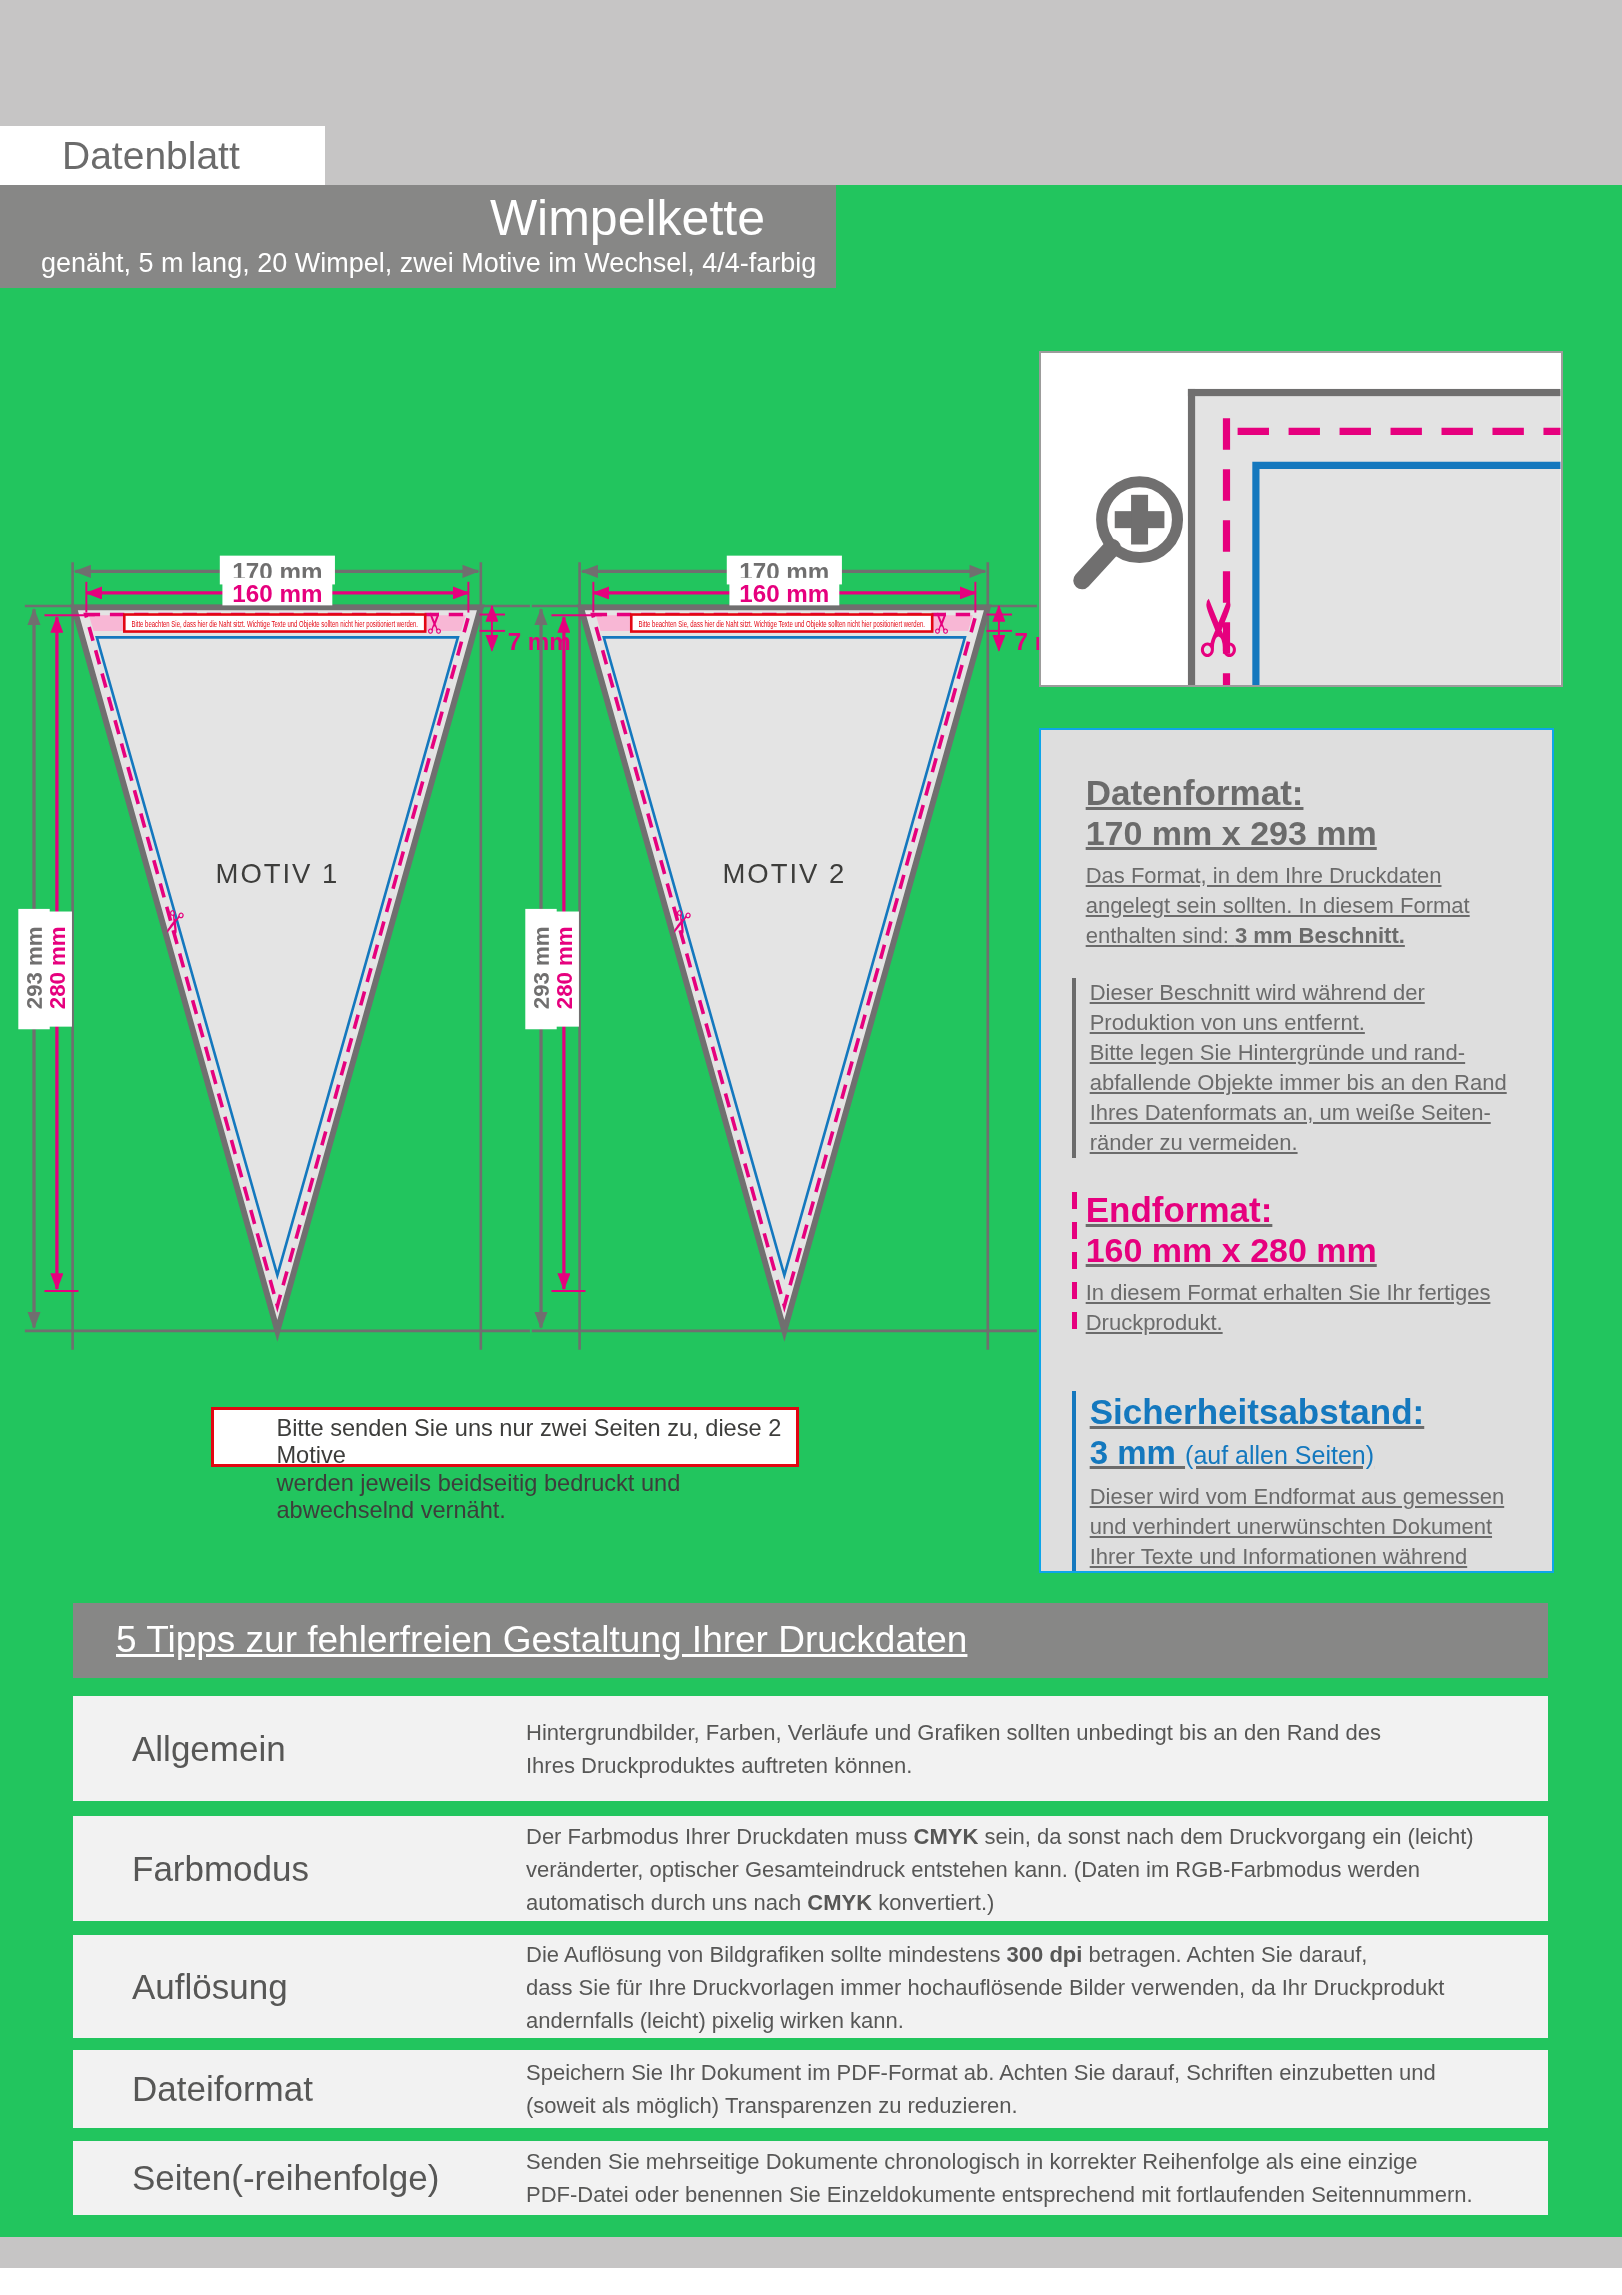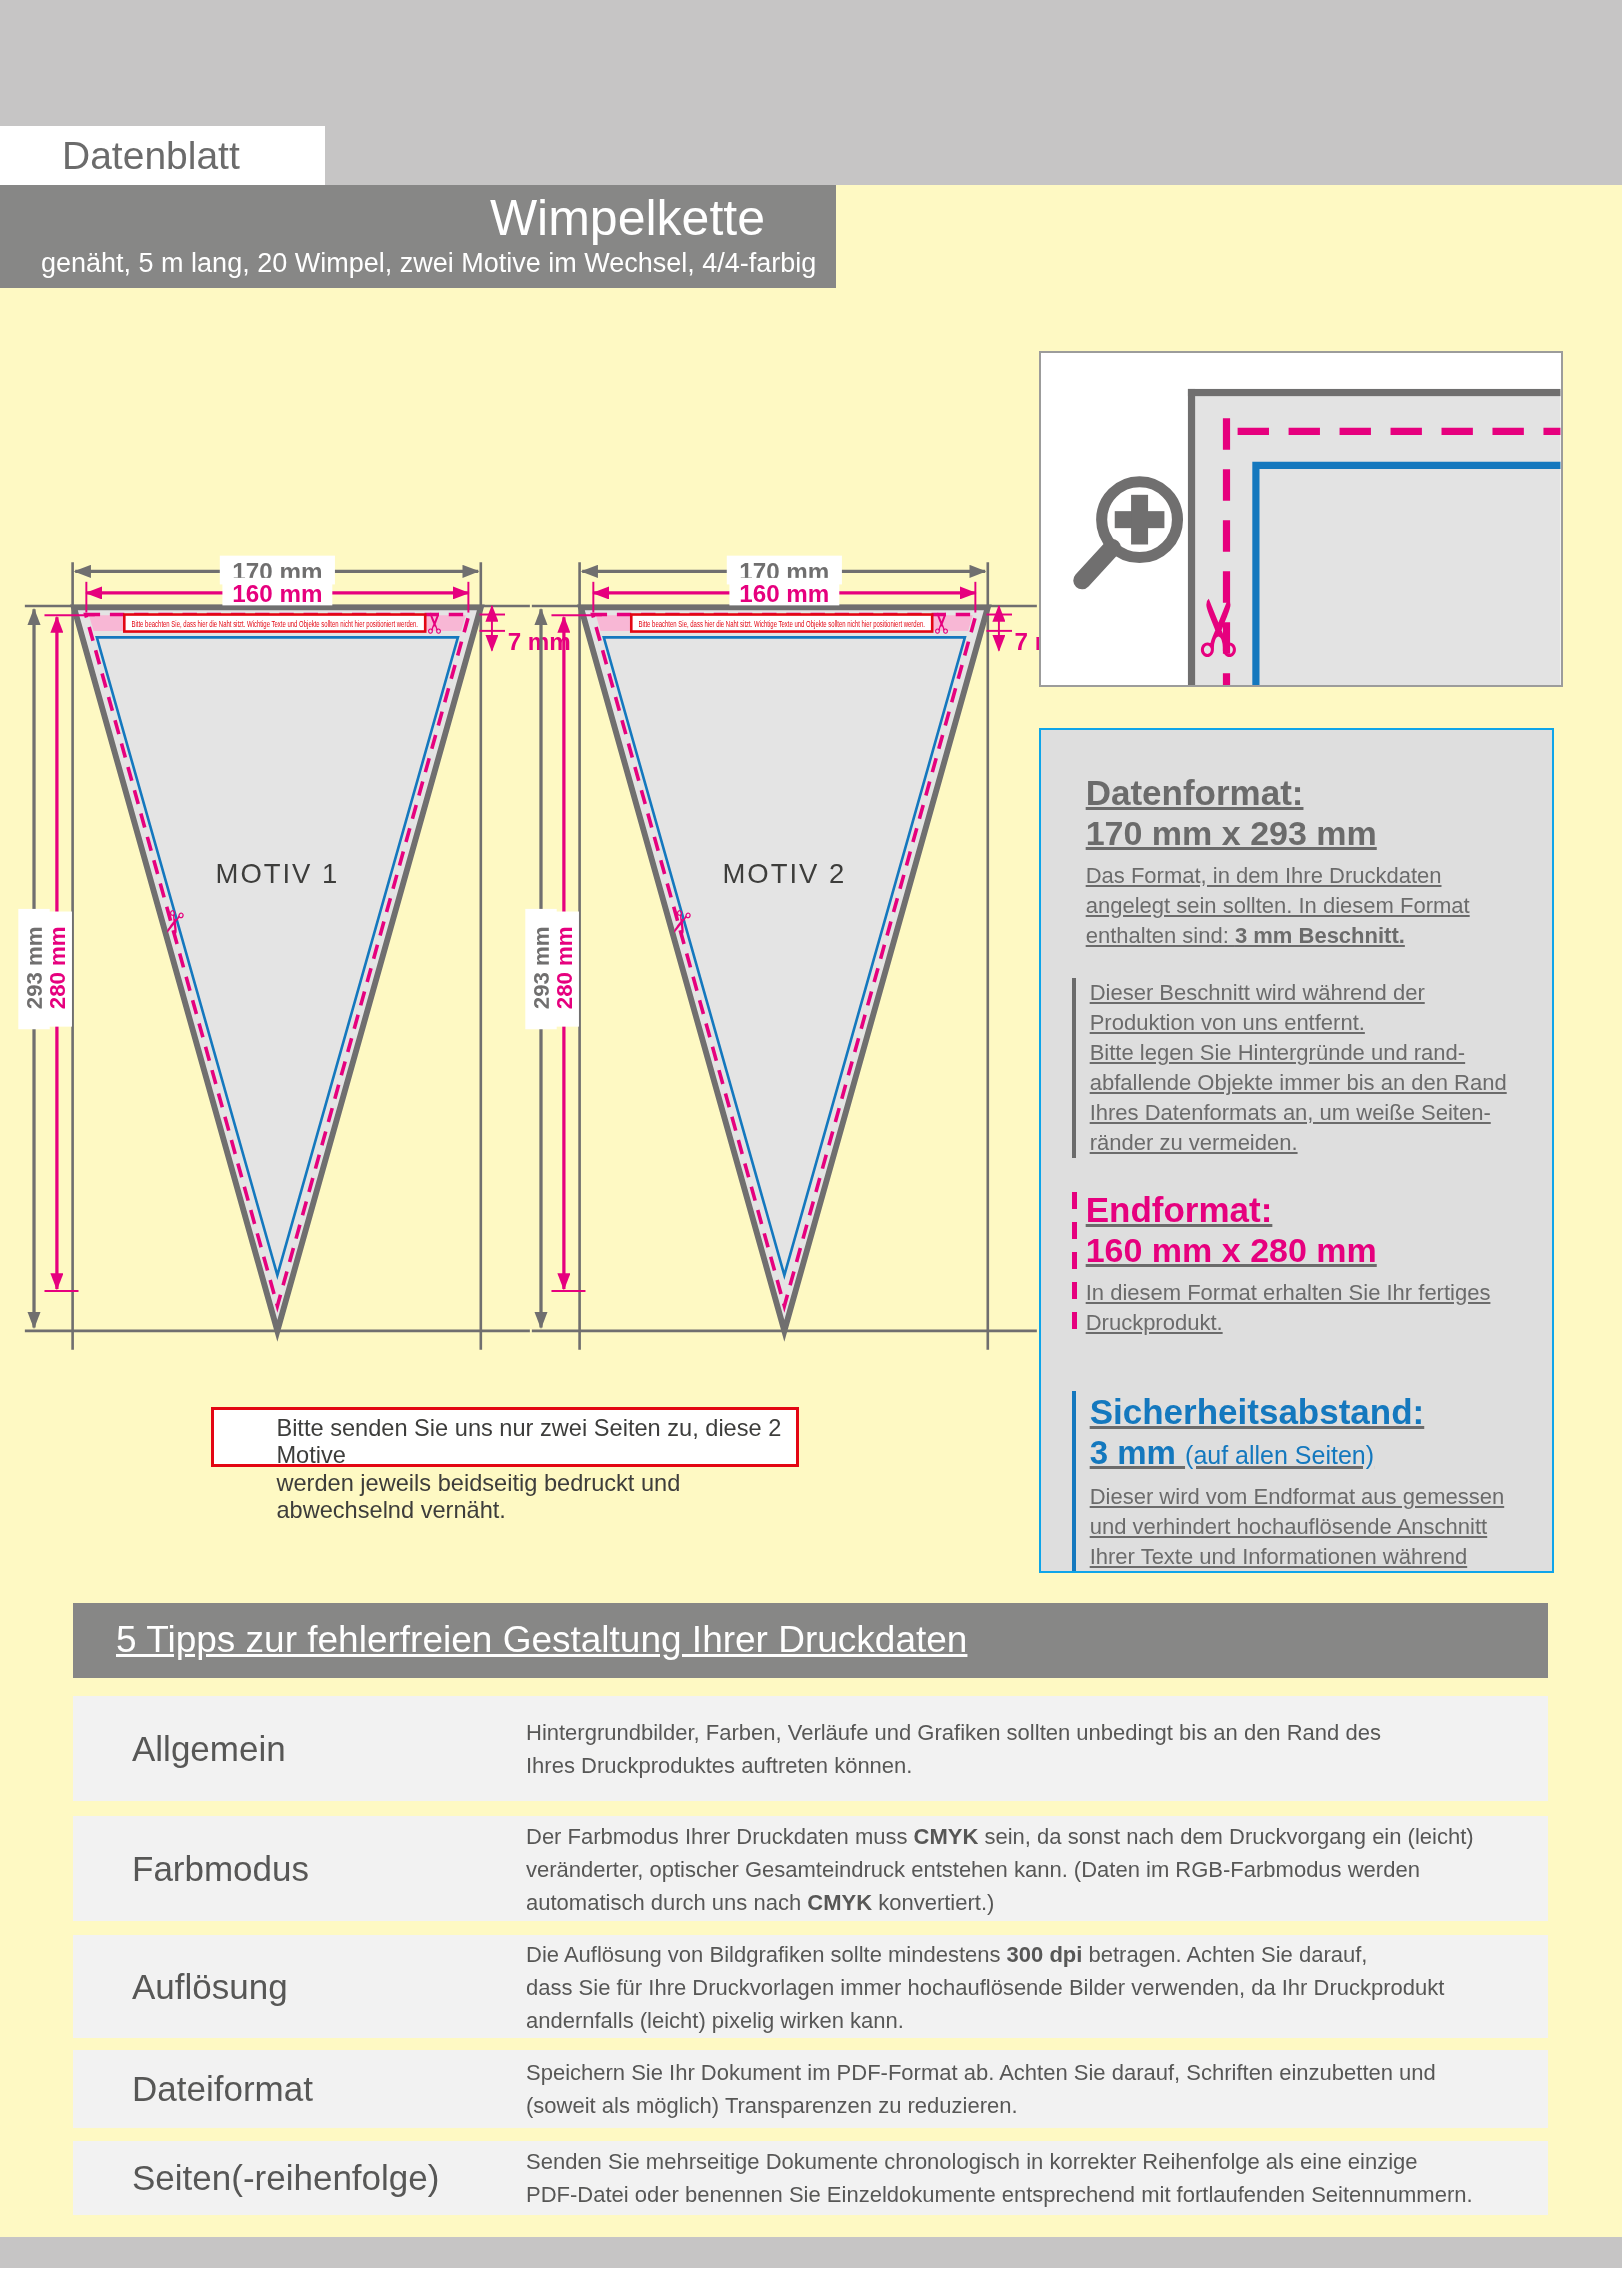--- a/index.html
+++ b/index.html
@@ -1,16 +1,16 @@
 <!DOCTYPE html>
 <html style="font-size:10.5px"><head>
 <meta charset="utf-8">
 <style>
   html,body{margin:0;padding:0;background:#fff;}
-  .page{position:relative;width:1623px;height:2268px;background:#fef9c3;overflow:hidden;
+  .page{position:relative;width:1623px;height:2268px;background:#22c55e;overflow:hidden;
         font-family:"Liberation Sans",sans-serif;}
   
   .top-band{position:absolute;left:0;top:0;width:1623px;height:185px;background:#c6c5c5;}
   .doc-label-box{position:absolute;left:0;top:126px;width:325px;height:59px;background:#ffffff;}
   .doc-label-box span{display:block;padding-left:62px;line-height:60px;font-size:39px;color:#6b6b6b;}
   .title-bar{position:absolute;left:0;top:185px;width:836px;height:103px;background:#878786;}
   .title-bar .title{position:absolute;top:4px;right:71px;font-size:50px;color:#ffffff;}
   .title-bar .subtitle{position:absolute;left:41px;bottom:9.2px;font-size:27px;color:#ffffff;}
   
   svg text{font-family:"Liberation Sans",sans-serif;}
@@ -194,21 +194,21 @@
         </div>
     </div>
 
     <div class="blk blk-safe">
       <div class="ip-head blue">Sicherheitsabstand:</div>
       <div class="ip-val blue">
         <span class="ip-val-big">3 mm </span><span class="ip-val-rest">(auf allen Seiten)</span>
       </div>
       <div class="ip-body">
           <div><span>Dieser wird vom Endformat aus gemessen</span></div>
-          <div><span>und verhindert hochauflösende Anschnitt</span></div>
+          <div><span>und verhindert unerwünschten Dokument</span></div>
           <div><span>Ihrer Texte und Informationen während</span></div>
           <div><span> der Produktion.</span></div>
         </div>
     </div>
   </div>
 
   <div class="note-box">
     <div>
         <div><span>Bitte senden Sie uns nur zwei Seiten zu, diese 2 Motive</span></div>
         <div><span>werden jeweils beidseitig bedruckt und abwechselnd vernäht.</span></div>

